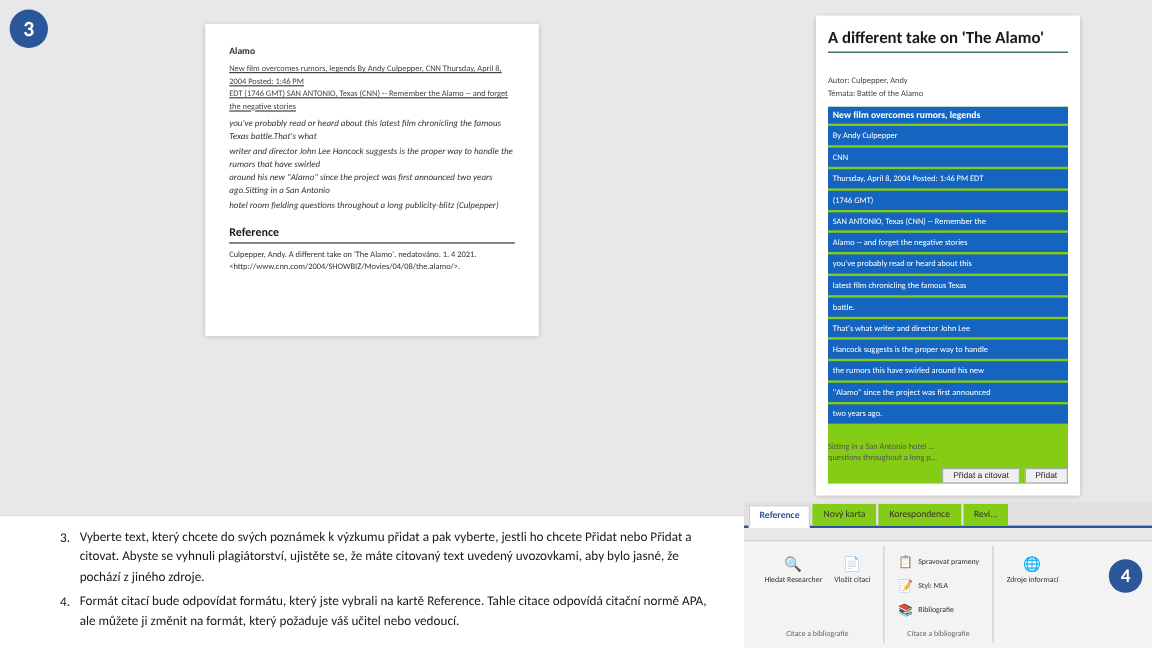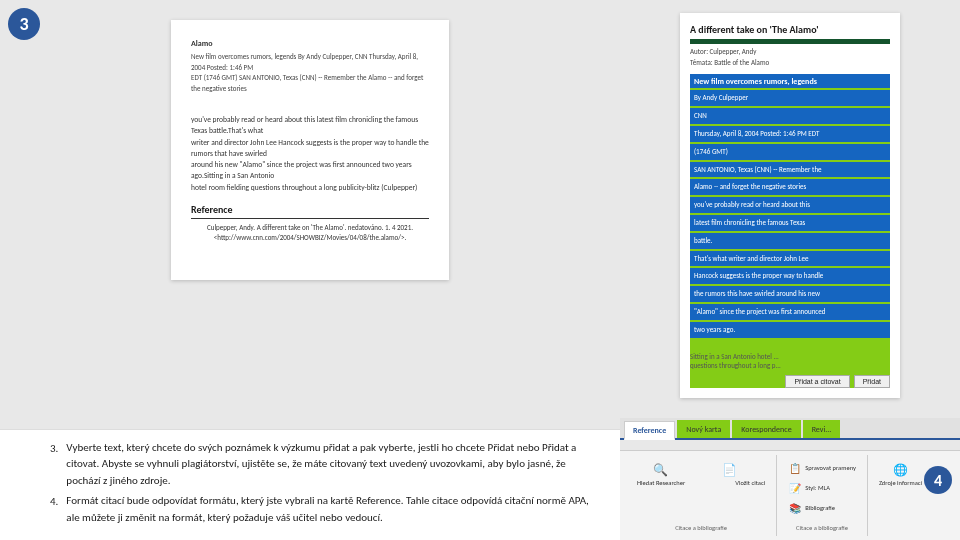--- a/index.html
+++ b/index.html
@@ -68,49 +68,50 @@
     .doc-title-line {
       font-size: 8px;
       font-weight: bold;
       color: #333;
       margin-bottom: 3px;
     }
 
     .doc-meta {
       font-size: 7px;
       color: #444;
-      margin-bottom: 20px;
+      margin-bottom: 4px;
       line-height: 1.5;
+      text-decoration: underline;
     }
 
     .doc-body {
       font-size: 7.5px;
       color: #333;
       margin-bottom: 8px;
       line-height: 1.5;
+      font-style: italic;
     }
 
     .reference-section {
       margin-top: 10px;
     }
 
     .reference-heading {
       font-size: 10px;
       font-weight: bold;
       color: #1a1a1a;
       border-bottom: 1px solid #333;
       margin-bottom: 4px;
       padding-bottom: 1px;
     }
 
     .reference-text {
       font-size: 7px;
       color: #333;
       line-height: 1.5;
-      text-align: center;
     }
 
     
     .right-panel {
       width: 340px;
       height: 100%;
       background: #e8e8e8;
       display: flex;
       flex-direction: column;
       align-items: center;
@@ -121,25 +122,25 @@
     .source-card {
       width: 220px;
       background: white;
       padding: 10px;
       font-size: 7.5px;
       box-shadow: 0 1px 4px rgba(0,0,0,0.2);
       margin-top: 5px;
     }
 
     .source-card-title {
-      font-size: 10px;
+      font-size: 14px;
       font-weight: bold;
       color: #1a1a1a;
-      margin-bottom: 2px;
-      border-bottom: 5px solid #14532d;
+      margin-bottom: 17px;
+      border-bottom: 1px solid #14532d;
       padding-bottom: 3px;
     }
 
     .source-meta {
       font-size: 7px;
       color: #444;
       margin-bottom: 6px;
       line-height: 1.6;
     }
 
@@ -437,21 +438,21 @@
       <div class="ribbon-area">
 
         <div class="ribbon-group">
           <div class="ribbon-btn-row">
             <div class="ribbon-btn">
               <div class="ribbon-btn-icon">🔍</div>
               <span style="font-size:6.5px; text-align:center;">Hledat Researcher</span>
             </div>
             <div class="ribbon-btn">
               <div class="ribbon-btn-icon">📄</div>
-              <span style="font-size:6.5px; margin-left:40px;">Vložit citaci</span>
+              <span style="font-size:6.5px; ">Vložit citaci</span>
             </div>
           </div>
           <div class="ribbon-group-label">Citace a bibliografie</div>
         </div>
 
         <div class="ribbon-group">
           <div style="display:flex; flex-direction:column; gap:2px; align-items:flex-start; flex:1;">
             <div class="ribbon-btn" style="flex-direction:row; gap:3px;">
               <div class="ribbon-btn-icon" style="width:14px; height:14px; font-size:10px;">📋</div>
               <span style="font-size:6.5px;">Spravovat prameny</span>

